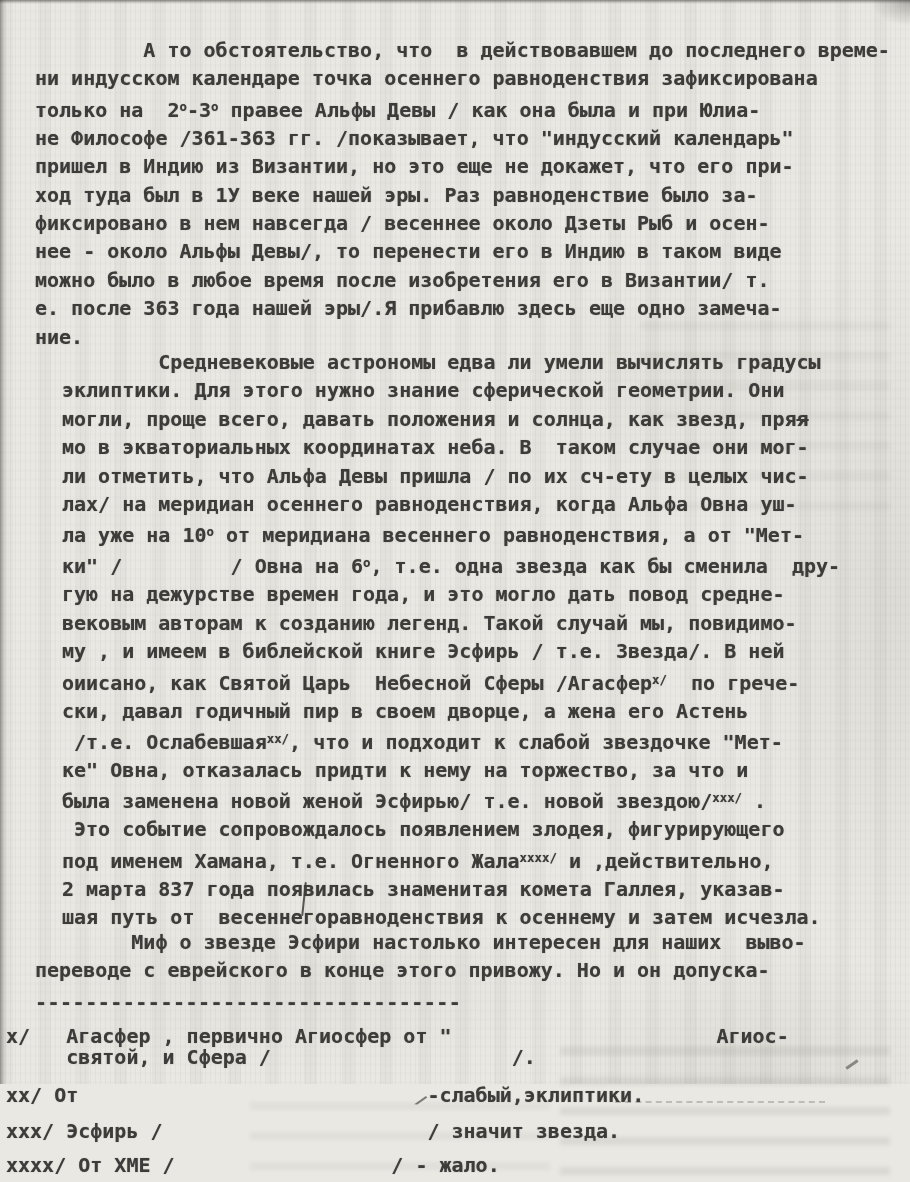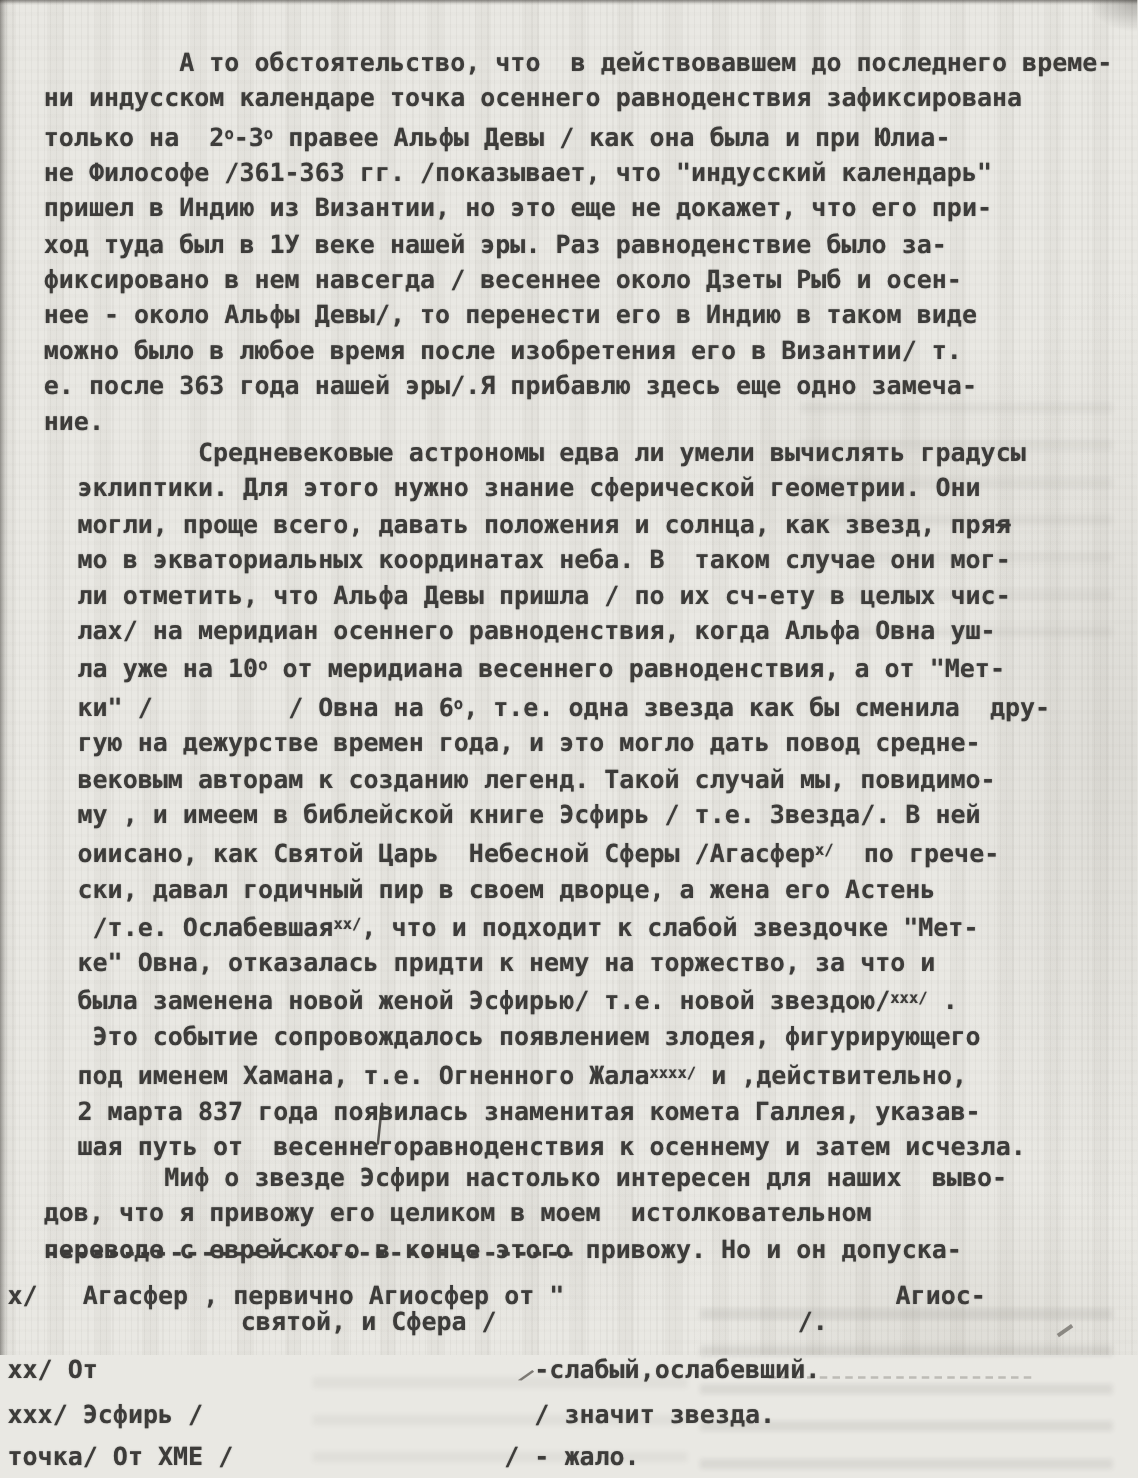--- a/index.html
+++ b/index.html
@@ -57,21 +57,21 @@
     font-weight:bold;color:var(--ink);
     white-space:pre;
     text-shadow:0 0 1px rgba(60,58,54,0.55);
   }
   .tblock sup{font-size:0.62em;vertical-align:0.45em;letter-spacing:0;}
   .tblock s{text-decoration-thickness:2px;}
   #para-1{top:36px;}
   #para-2{top:348px;margin-left:27px;}
   #para-3{top:916px;margin-top:12px;}
   #separator{top:988px;letter-spacing:0.5px;}
-  .footnote{left:6px;line-height:21px;text-align:center;}
+  .footnote{left:6px;line-height:21px;}
   #footnote-1{top:1026px;}
   #footnote-2{top:1085px;}
   #footnote-3{top:1121px;}
   #footnote-4{top:1155px;}
 </style>
 </head>
 <body>
 
 <div class="page">
   <div class="streaks"></div>
@@ -82,20 +82,20 @@
   <div class="ghost g2"></div>
   <div class="ghost g3"></div>
   <div class="pen-stroke"></div>
   <div class="pen-caret"></div>
   <div class="faint-dashes"></div>
   <div class="faint-dashes2"></div>
 
   <div class="text-layer">
     <div class="tblock" id="para-1"><div>         А то обстоятельство, что  в действовавшем до последнего време-</div><div>ни индусском календаре точка осеннего равноденствия зафиксирована</div><div>только на  2<sup>о</sup>-3<sup>о</sup> правее Альфы Девы / как она была и при Юлиа-</div><div>не Философе /361-363 гг. /показывает, что "индусский календарь"</div><div>пришел в Индию из Византии, но это еще не докажет, что его при-</div><div>ход туда был в 1У веке нашей эры. Раз равноденствие было за-</div><div>фиксировано в нем навсегда / весеннее около Дзеты Рыб и осен-</div><div>нее - около Альфы Девы/, то перенести его в Индию в таком виде</div><div>можно было в любое время после изобретения его в Византии/ т.</div><div>е. после 363 года нашей эры/.Я прибавлю здесь еще одно замеча-</div><div>ние.</div></div>
     <div class="tblock" id="para-2"><div>        Средневековые астрономы едва ли умели вычислять градусы</div><div>эклиптики. Для этого нужно знание сферической геометрии. Они</div><div>могли, проще всего, давать положения и солнца, как звезд, пря<s>я</s></div><div>мо в экваториальных координатах неба. В  таком случае они мог-</div><div>ли отметить, что Альфа Девы пришла / по их сч-ету в целых чис-</div><div>лах/ на меридиан осеннего равноденствия, когда Альфа Овна уш-</div><div>ла уже на 10<sup>о</sup> от меридиана весеннего равноденствия, а от "Мет-</div><div>ки" /         / Овна на 6<sup>о</sup>, т.е. одна звезда как бы сменила  дру-</div><div>гую на дежурстве времен года, и это могло дать повод средне-</div><div>вековым авторам к созданию легенд. Такой случай мы, повидимо-</div><div>му , и имеем в библейской книге Эсфирь / т.е. Звезда/. В ней</div><div>оиисано, как Святой Царь  Небесной Сферы /Агасфер<sup>х/</sup>  по грече-</div><div>ски, давал годичный пир в своем дворце, а жена его Астень</div><div> /т.е. Ослабевшая<sup>хх/</sup>, что и подходит к слабой звездочке "Мет-</div><div>ке" Овна, отказалась придти к нему на торжество, за что и</div><div>была заменена новой женой Эсфирью/ т.е. новой звездою/<sup>ххх/</sup> .</div><div> Это событие сопровождалось появлением злодея, фигурирующего</div><div>под именем Хамана, т.е. Огненного Жала<sup>хххх/</sup> и ,действительно,</div><div>2 марта 837 года появилась знаменитая комета Галлея, указав-</div><div>шая путь от  весеннегоравноденствия к осеннему и затем исчезла.</div></div>
-    <div class="tblock" id="para-3"><div>        Миф о звезде Эсфири настолько интересен для наших  выво-</div><div>дов, что я привожу его целиком в моем  истолковательном</div><div>переводе с еврейского в конце этого привожу. Но и он допуска-</div></div>
+    <div class="tblock" id="para-3"><div>        Миф о звезде Эсфири настолько интересен для наших  выво-</div><div>переводе с еврейского в конце этого привожу. Но и он допуска-</div></div>
     <div class="tblock" id="separator">----------------------------------</div>
     <div class="tblock footnote" id="footnote-1"><div>х/   Агасфер , первично Агиосфер от "                      Агиос-</div><div>     святой, и Сфера /                    /.</div></div>
-    <div class="tblock footnote" id="footnote-2"><div>хх/ От                             -слабый,ослабевший.</div></div>
+    <div class="tblock footnote" id="footnote-2"><div>хх/ От                             -слабый,эклиптики.</div></div>
     <div class="tblock footnote" id="footnote-3"><div>ххх/ Эсфирь /                      / значит звезда.</div></div>
-    <div class="tblock footnote" id="footnote-4"><div>точка/ От ХМЕ /                  / - жало.</div></div>
+    <div class="tblock footnote" id="footnote-4"><div>хххх/ От ХМЕ /                  / - жало.</div></div>
   </div>
 </div>
 
 </body></html>

